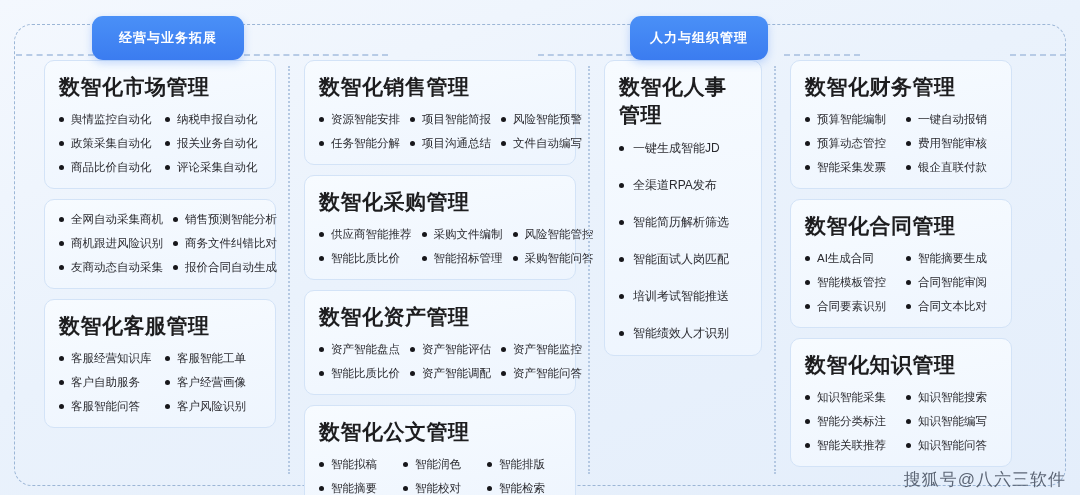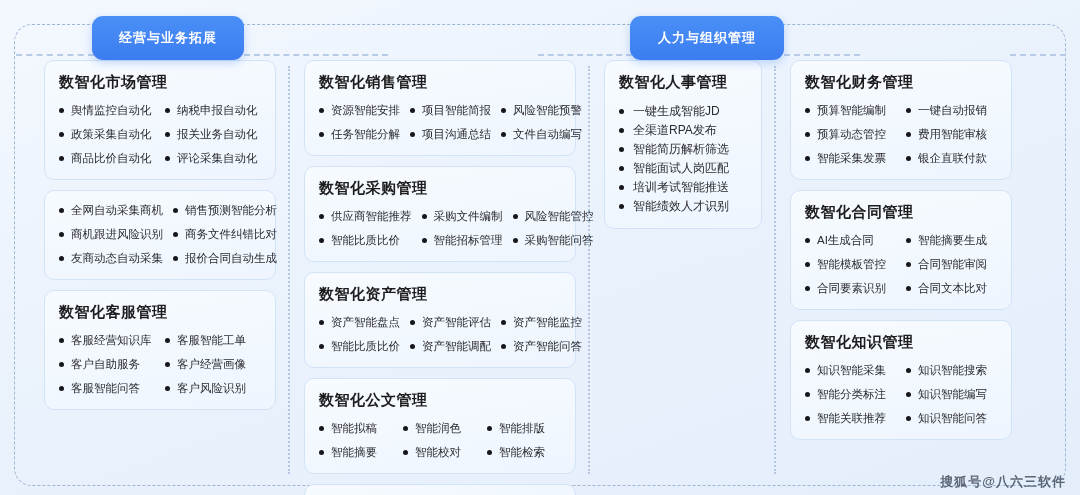--- a/index.html
+++ b/index.html
@@ -39,21 +39,21 @@
     font-size: 13px;
     font-weight: bold;
     letter-spacing: 1px;
     display: flex;
     align-items: center;
     justify-content: center;
     box-shadow: 0 3px 8px rgba(59,124,240,0.28);
   }
   .pill-0 { left: 92px;  width: 152px; }
   .pill-1 { left: 386px; width: 152px; }
-  .pill-2 { left: 630px; width: 154px; }
+  .pill-2 { left: 630px; width: 138px; }
   .pill-3 { left: 858px; width: 152px; }
 
   
   .connector {
     position: absolute;
     top: 38px;
     height: 0;
     border-top: 2px dashed #b7cbe6;
   }
   .conn-0 { left: 16px;  width: 78px; }
@@ -92,21 +92,21 @@
   }
 
   
   .card {
     background: linear-gradient(170deg, #f7fbff 0%, #eef5fe 100%);
     border: 1px solid #d3e3f7;
     border-radius: 10px;
     padding: 12px 14px 13px 14px;
   }
   .card-title {
-    font-size: 15px;
+    font-size: 21px;
     font-weight: bold;
     color: #1d1d1f;
     letter-spacing: 0.5px;
     margin-bottom: 11px;
     font-family: Liberation Mono, monospace;
   }
   .items {
     display: grid;
     column-gap: 10px;
     row-gap: 9px;
@@ -123,30 +123,30 @@
   }
   .dot {
     flex: 0 0 auto;
     width: 5px; height: 5px;
     border-radius: 50%;
     background: #17171b;
     margin-right: 7px;
   }
 
   
-  .card-hr .items { row-gap: 2px; }
+  .card-hr .items { row-gap: 20px; }
   .card-hr .item { font-size: 12px; }
   .card-hr .dot { margin-right: 9px; }
 
   
   .watermark {
     position: absolute;
     right: 14px; bottom: 4px;
-    font-size: 13px;
-    font-weight: bold;
+    font-size: 17px;
+    font-weight: normal;
     color: #3f4858;
     opacity: 0.82;
     letter-spacing: 1px;
     z-index: 9;
   }
 </style>
 </head>
 <body>
 
 <div class="frame"></div>

